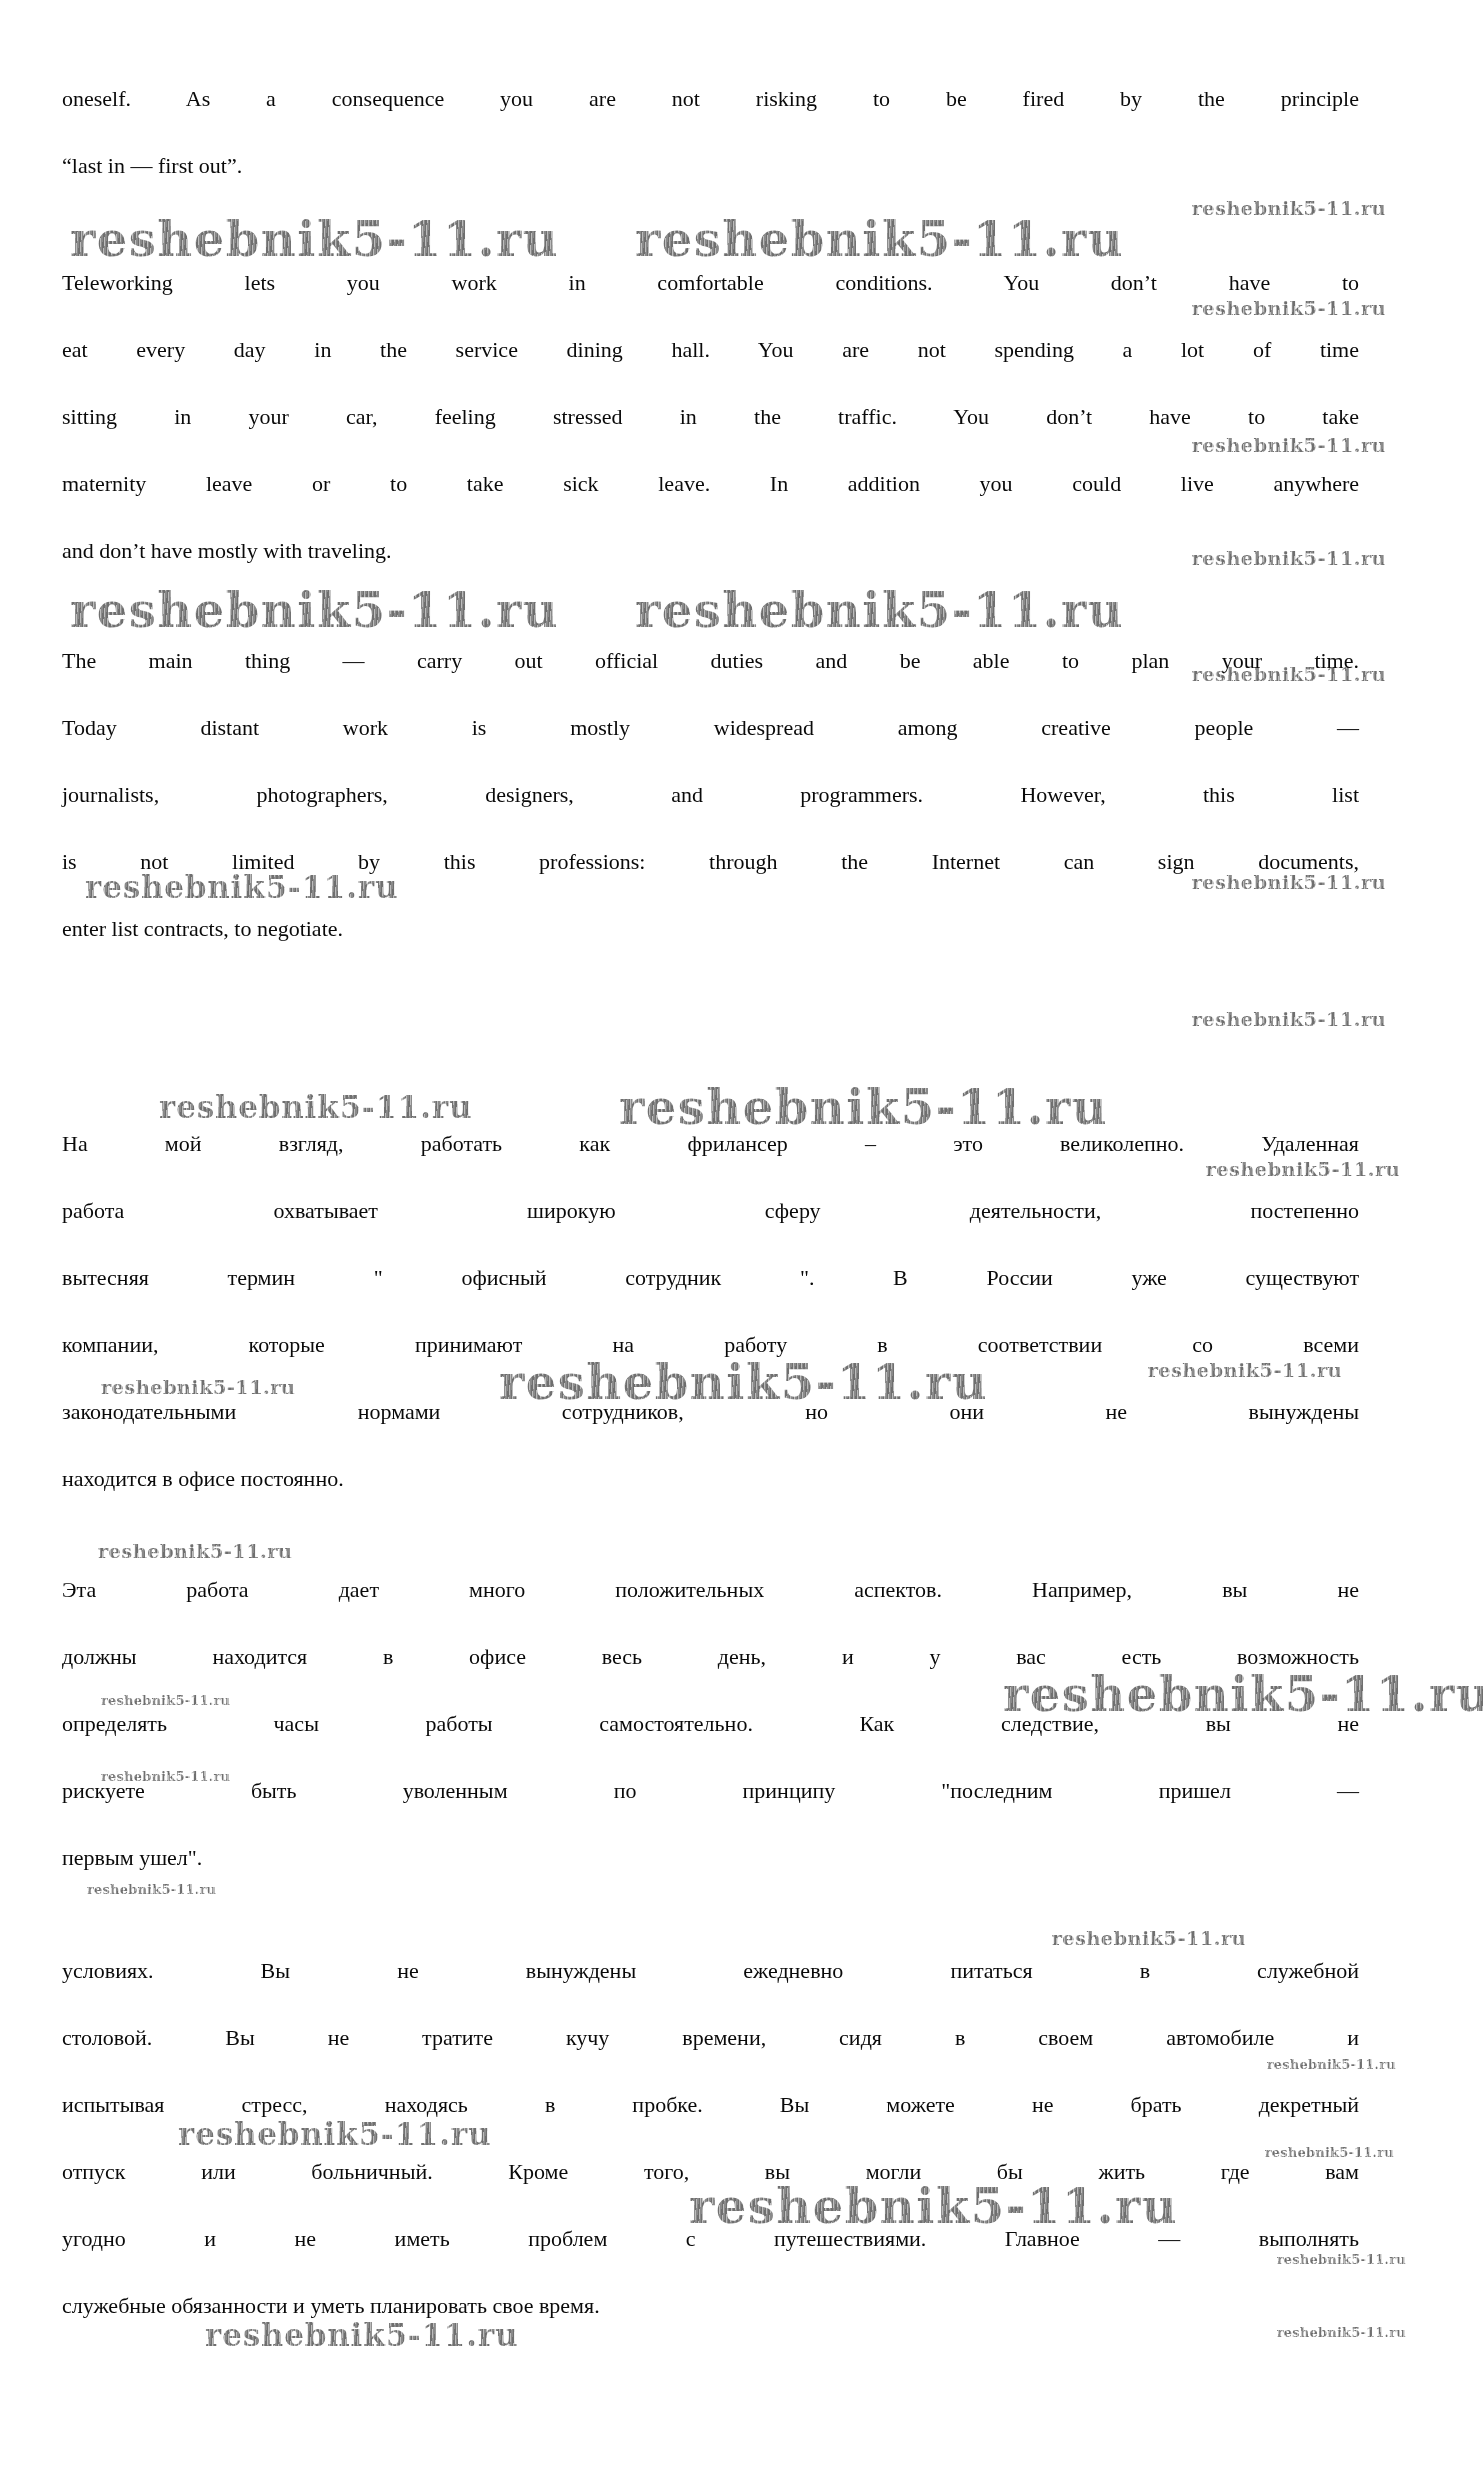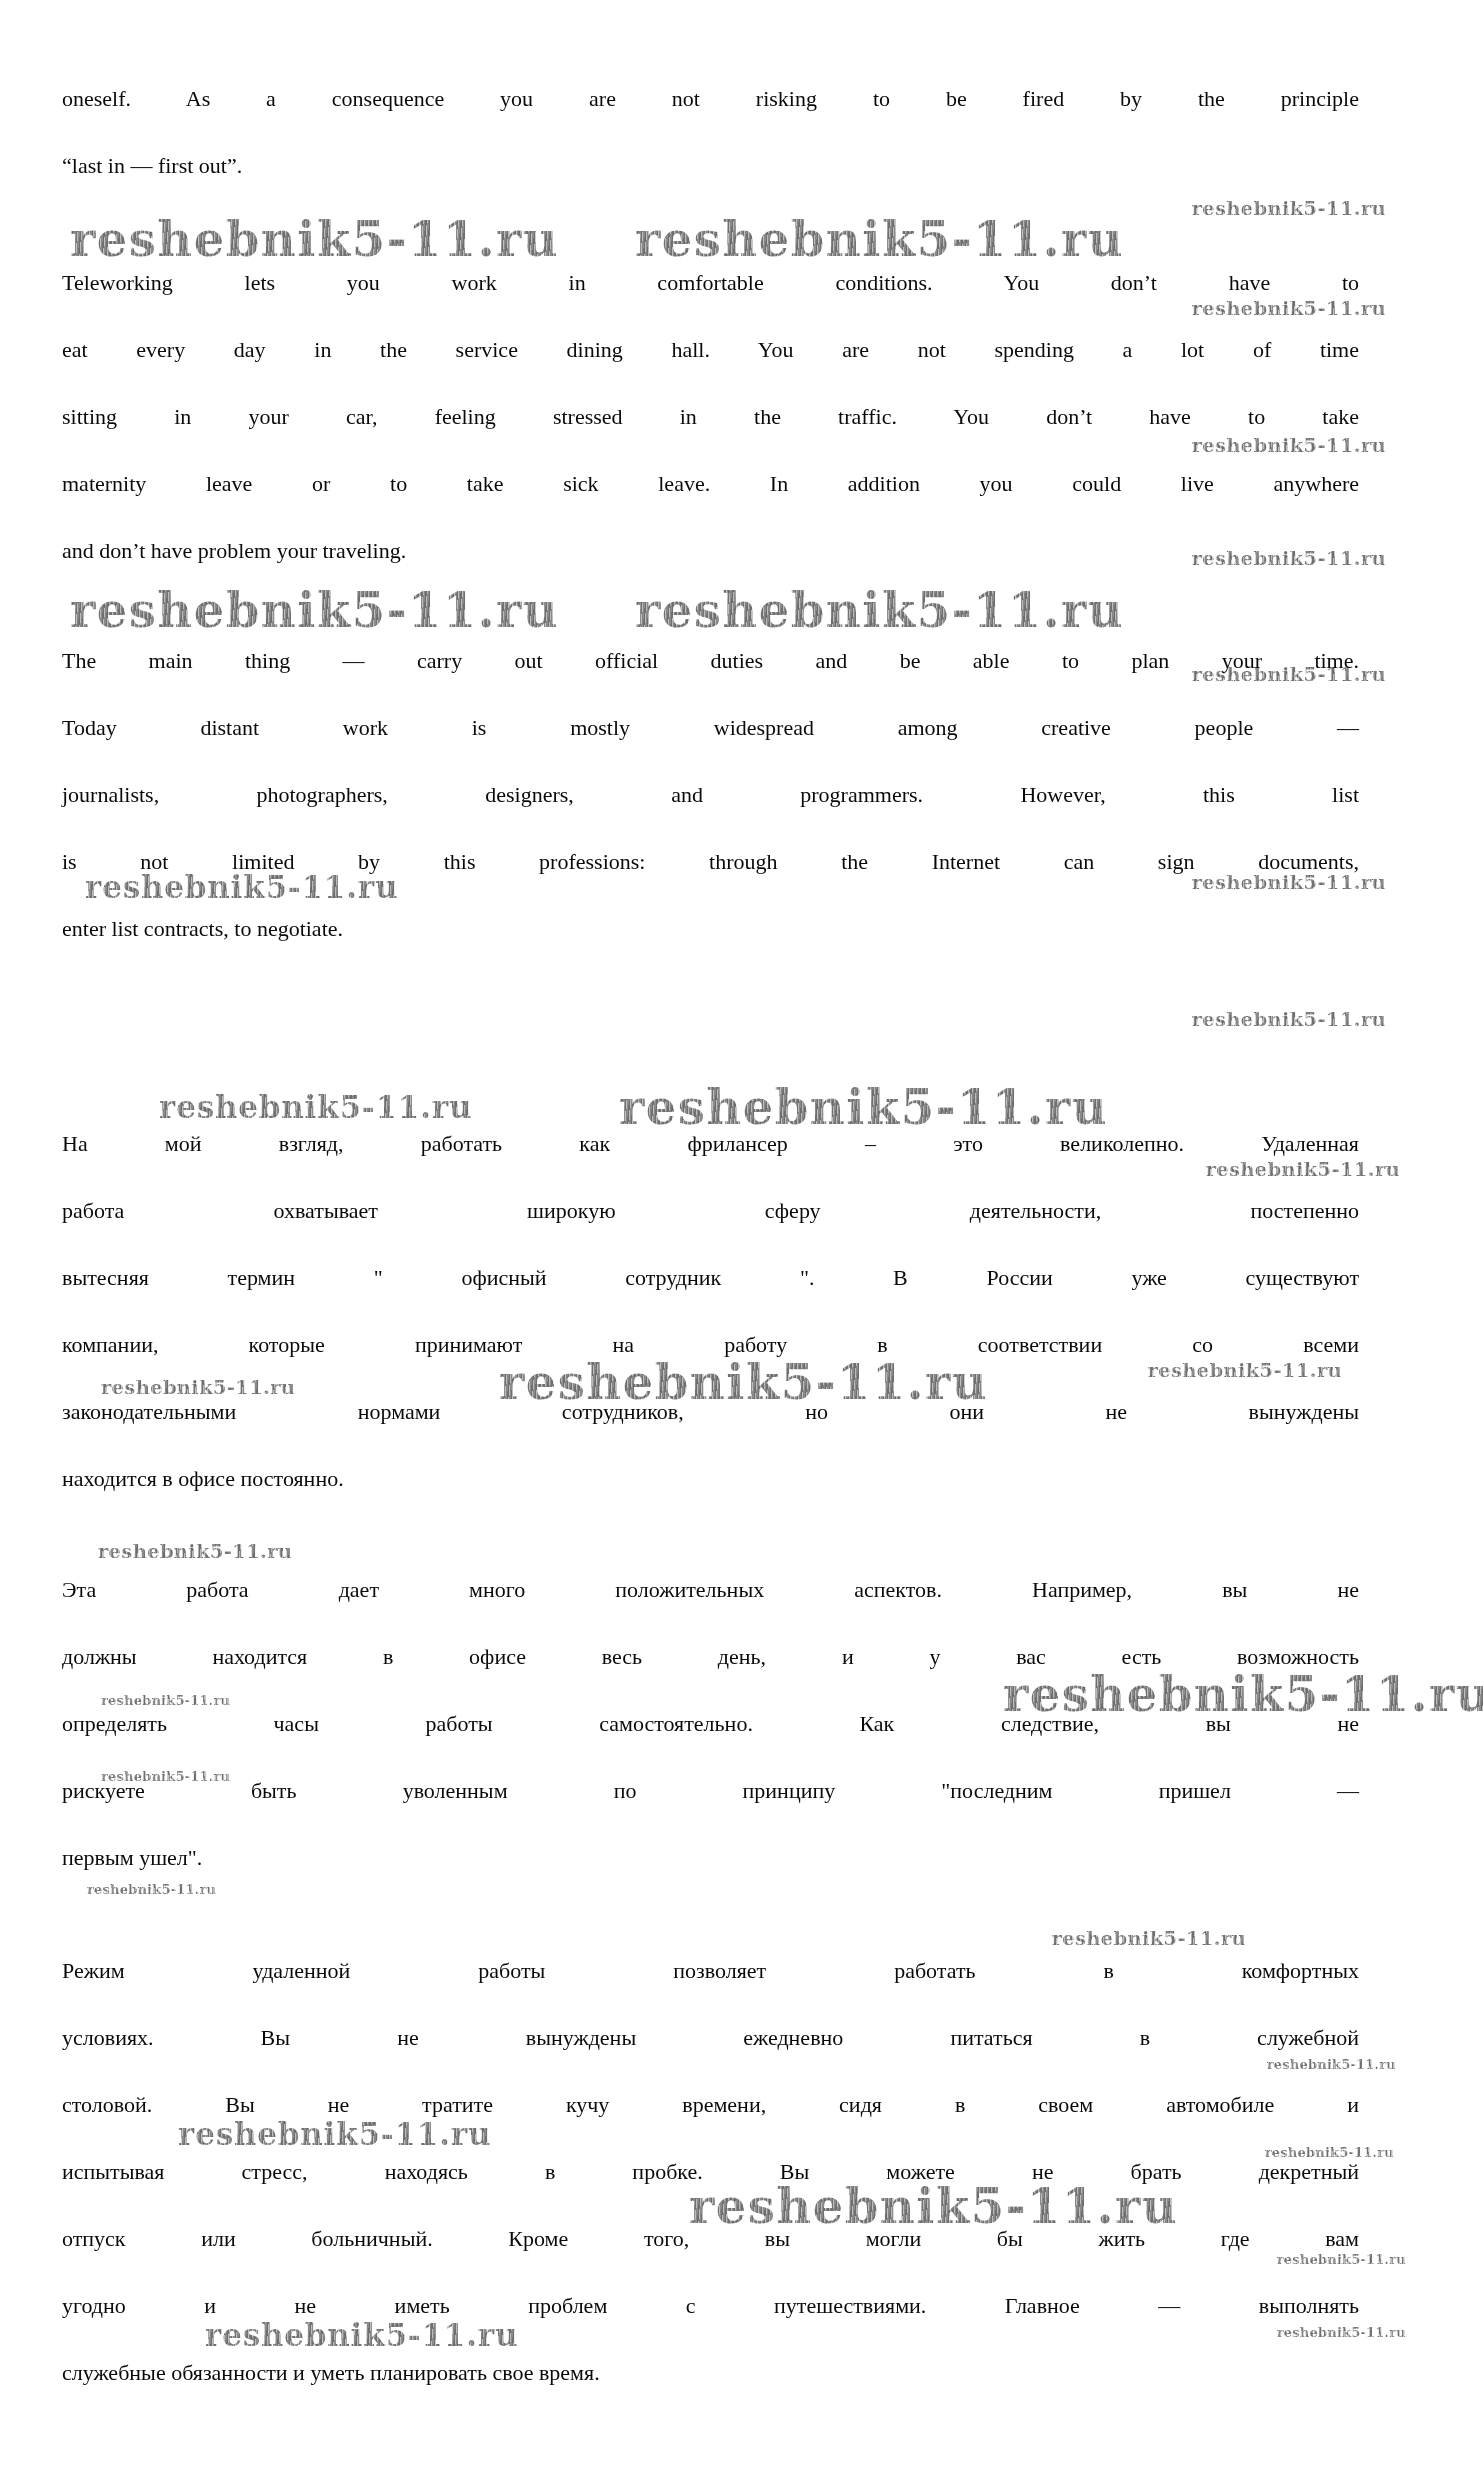--- a/index.html
+++ b/index.html
@@ -106,21 +106,21 @@
   <div class="text-layer" id="text-layer">
       <div class="para" lang="en" style="top: 65px;">
         <div class="line j">oneself. As a consequence you are not risking to be fired by the principle</div>
         <div class="line">“last in — first out”.</div>
       </div>
       <div class="para" lang="en" style="top: 249px;">
         <div class="line j">Teleworking lets you work in comfortable conditions. You don’t have to</div>
         <div class="line j">eat every day in the service dining hall. You are not spending a lot of time</div>
         <div class="line j">sitting in your car, feeling stressed in the traffic. You don’t have to take</div>
         <div class="line j">maternity leave or to take sick leave. In addition you could live anywhere</div>
-        <div class="line">and don’t have problem your traveling.</div>
+        <div class="line">and don’t have mostly with traveling.</div>
       </div>
       <div class="para" lang="en" style="top: 627px;">
         <div class="line j">The main thing — carry out official duties and be able to plan your time.</div>
         <div class="line j">Today distant work is mostly widespread among creative people —</div>
         <div class="line j">journalists, photographers, designers, and programmers. However, this list</div>
         <div class="line j">is not limited by this professions: through the Internet can sign documents,</div>
         <div class="line">enter list contracts, to negotiate.</div>
       </div>
       <div class="para" lang="ru" style="top: 1110px;">
         <div class="line j">На мой взгляд, работать как фрилансер – это великолепно. Удаленная</div>
@@ -131,21 +131,20 @@
         <div class="line">находится в офисе постоянно.</div>
       </div>
       <div class="para" lang="ru" style="top: 1556px;">
         <div class="line j">Эта работа дает много положительных аспектов. Например, вы не</div>
         <div class="line j">должны находится в офисе весь день, и у вас есть возможность</div>
         <div class="line j">определять часы работы самостоятельно. Как следствие, вы не</div>
         <div class="line j">рискуете быть уволенным по принципу "последним пришел —</div>
         <div class="line">первым ушел".</div>
       </div>
       <div class="para" lang="ru" style="top: 1937px;">
-        <div class="line j">Режим удаленной работы позволяет работать в комфортных</div>
         <div class="line j">условиях. Вы не вынуждены ежедневно питаться в служебной</div>
         <div class="line j">столовой. Вы не тратите кучу времени, сидя в своем автомобиле и</div>
         <div class="line j">испытывая стресс, находясь в пробке. Вы можете не брать декретный</div>
         <div class="line j">отпуск или больничный. Кроме того, вы могли бы жить где вам</div>
         <div class="line j">угодно и не иметь проблем с путешествиями. Главное — выполнять</div>
         <div class="line">служебные обязанности и уметь планировать свое время.</div>
       </div>
     </div>
 </div>
 

